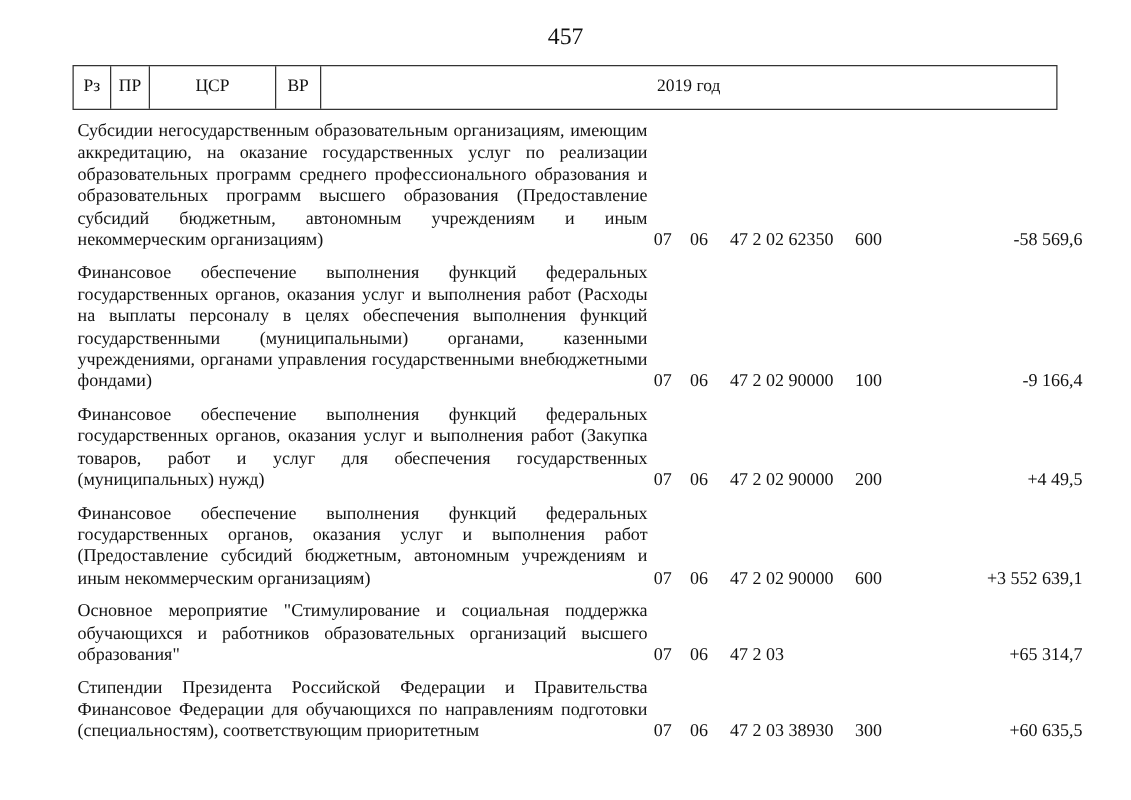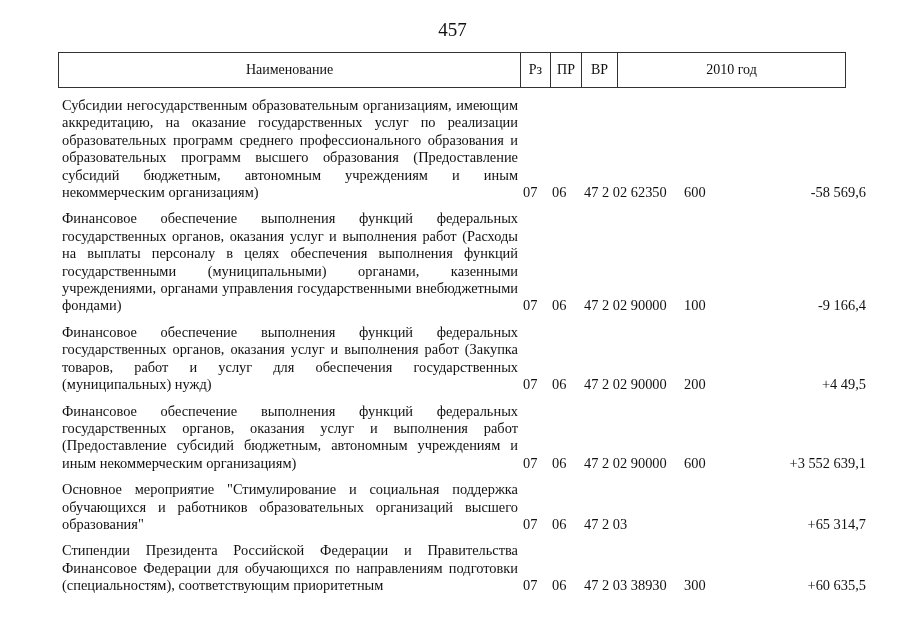--- a/index.html
+++ b/index.html
@@ -85,25 +85,25 @@
     .c-csr { left: 584px; margin-top: 16px; }
     .c-vr { left: 684px; }
     .c-amt { right: 60px; text-align: left; }
   </style>
 </head>
 <body>
 
 <div class="page-number">457</div>
 
 <div class="header-table">
-  <div class="hcell h-name">Наименование</div>
   <div class="hcell h-rz">Рз</div>
   <div class="hcell h-pr">ПР</div>
+  <div class="hcell h-csr">ЦСР</div>
   <div class="hcell h-vr">ВР</div>
-  <div class="hcell h-year">2010 год</div>
+  <div class="hcell h-year">2019 год</div>
 </div>
 
 <div class="rows">
   <div class="row">
     <div class="desc">Субсидии негосударственным образовательным организациям, имеющим аккредитацию, на оказание государственных услуг по реализации образовательных программ среднего профессионального образования и образовательных программ высшего образования (Предоставление субсидий бюджетным, автономным учреждениям и иным некоммерческим организациям)</div>
     <div class="codes">
       <span class="c-rz">07</span>
       <span class="c-pr">06</span>
       <span class="c-csr">47 2 02 62350</span>
       <span class="c-vr">600</span>

